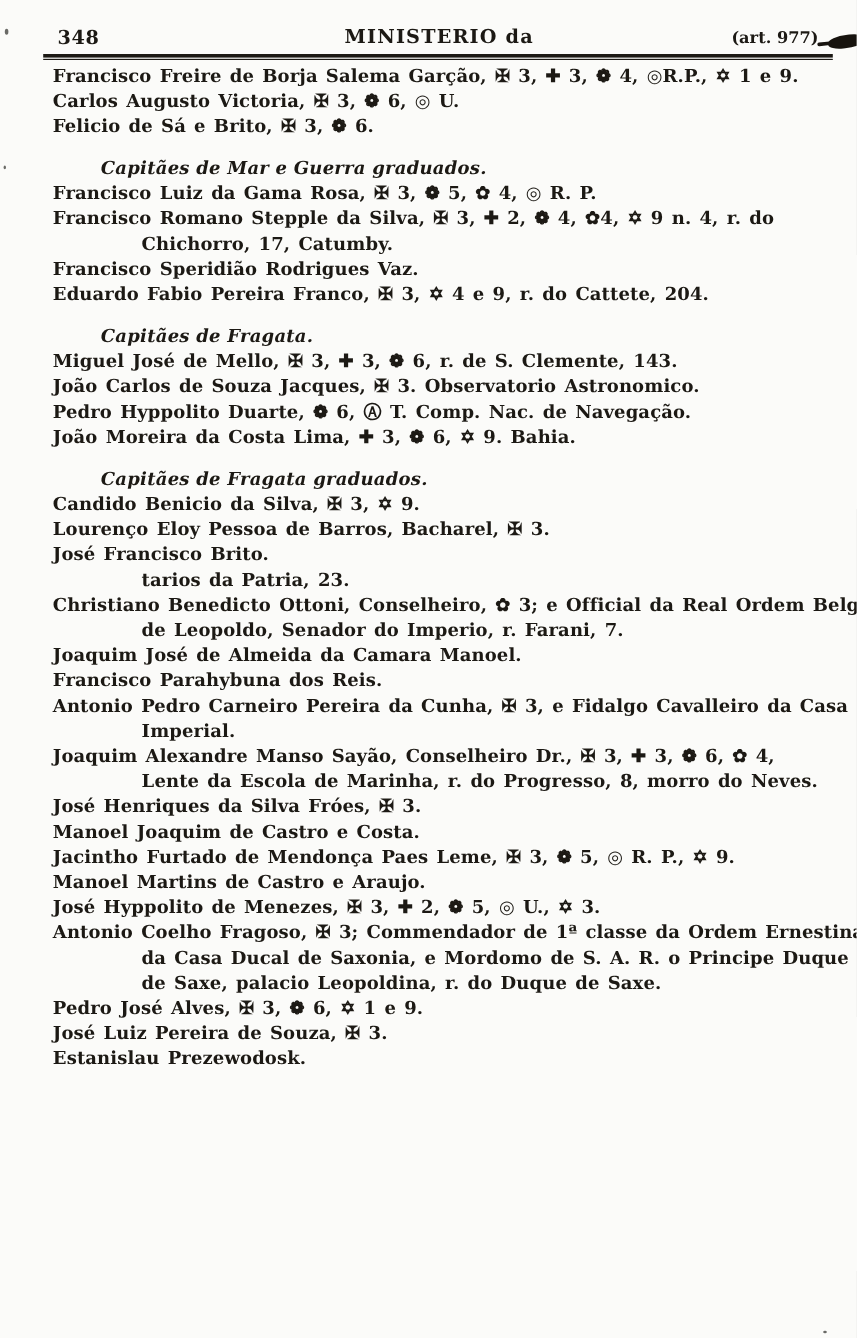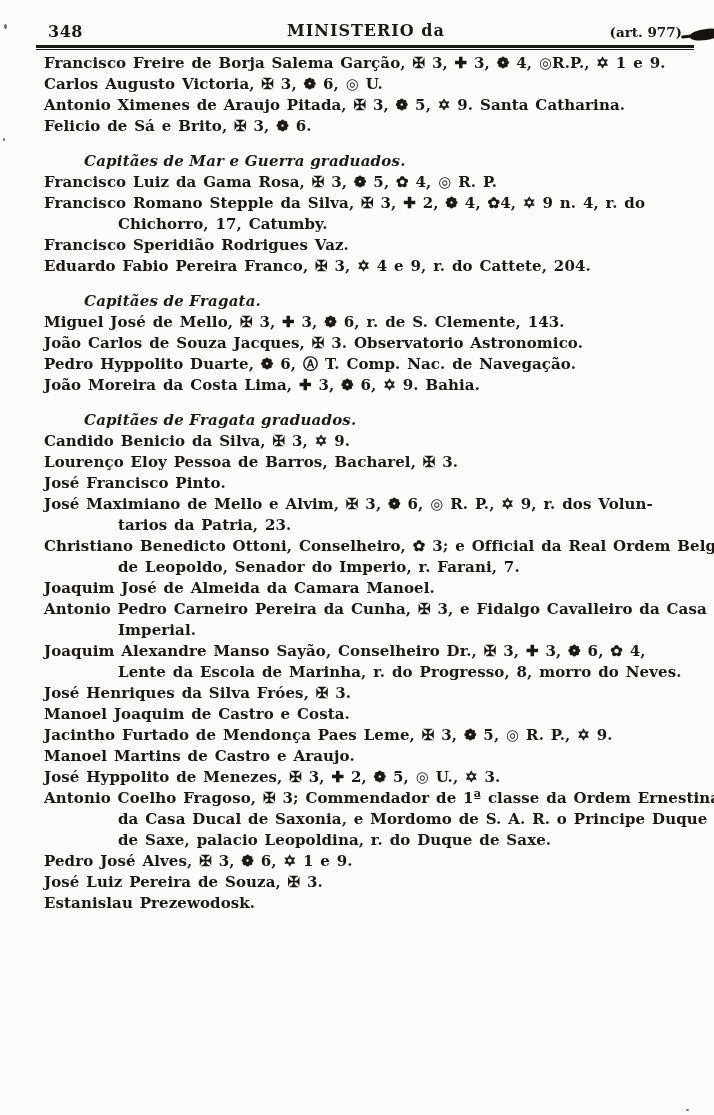--- a/index.html
+++ b/index.html
@@ -58,23 +58,20 @@
   <span class="speck" style="left:686px;top:1109px;width:3px;height:2px;"></span>
 
   <div id="content" class="content">
       <div class="entry">
         <div class="line">Francisco Freire de Borja Salema Garção, ✠ 3, ✚ 3, ❁ 4, ◎R.P., ✡ 1 e 9.</div>
       </div>
       <div class="entry">
         <div class="line">Carlos Augusto Victoria, ✠ 3, ❁ 6, ◎ U.</div>
       </div>
       <div class="entry">
-        <div class="line">Antonio Ximenes de Araujo Pitada, ✠ 3, ❁ 5, ✡ 9. Santa Catharina.</div>
-      </div>
-      <div class="entry">
         <div class="line">Felicio de Sá e Brito, ✠ 3, ❁ 6.</div>
       </div>
       <div class="section-heading">Capitães de Mar e Guerra graduados.</div>
       <div class="entry">
         <div class="line">Francisco Luiz da Gama Rosa, ✠ 3, ❁ 5, ✿ 4, ◎ R. P.</div>
       </div>
       <div class="entry">
         <div class="line">Francisco Romano Stepple da Silva, ✠ 3, ✚ 2, ❁ 4, ✿4, ✡ 9  n. 4, r. do</div>
         <div class="line cont">Chichorro, 17, Catumby.</div>
       </div>
@@ -98,32 +95,34 @@
         <div class="line">João Moreira da Costa Lima, ✚ 3, ❁ 6, ✡ 9.  Bahia.</div>
       </div>
       <div class="section-heading">Capitães de Fragata graduados.</div>
       <div class="entry">
         <div class="line">Candido Benicio da Silva, ✠ 3, ✡ 9.</div>
       </div>
       <div class="entry">
         <div class="line">Lourenço Eloy Pessoa de Barros, Bacharel, ✠ 3.</div>
       </div>
       <div class="entry">
-        <div class="line">José Francisco Pinto.</div>
+        <div class="line">José Francisco Brito.</div>
       </div>
       <div class="entry">
-        <div class="line">José Maximiano de Mello e Alvim, ✠ 3, ❁ 6, ◎ R. P., ✡ 9, r. dos Volun-</div>
         <div class="line cont">tarios da Patria, 23.</div>
       </div>
       <div class="entry">
         <div class="line">Christiano Benedicto Ottoni, Conselheiro, ✿ 3; e Official da Real Ordem Belga</div>
         <div class="line cont">de Leopoldo, Senador do Imperio, r. Farani, 7.</div>
       </div>
       <div class="entry">
         <div class="line">Joaquim José de Almeida da Camara Manoel.</div>
+      </div>
+      <div class="entry">
+        <div class="line">Francisco Parahybuna dos Reis.</div>
       </div>
       <div class="entry">
         <div class="line">Antonio Pedro Carneiro Pereira da Cunha, ✠ 3, e Fidalgo  Cavalleiro da Casa</div>
         <div class="line cont">Imperial.</div>
       </div>
       <div class="entry">
         <div class="line">Joaquim Alexandre Manso Sayão, Conselheiro Dr., ✠ 3, ✚ 3, ❁ 6, ✿ 4,</div>
         <div class="line cont">Lente da Escola de Marinha, r. do Progresso, 8,  morro do Neves.</div>
       </div>
       <div class="entry">

